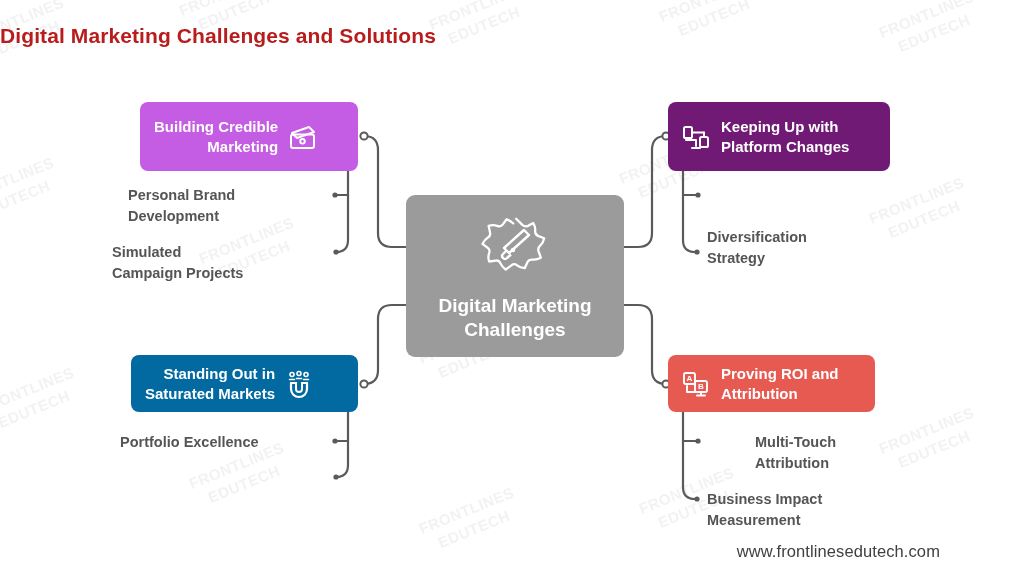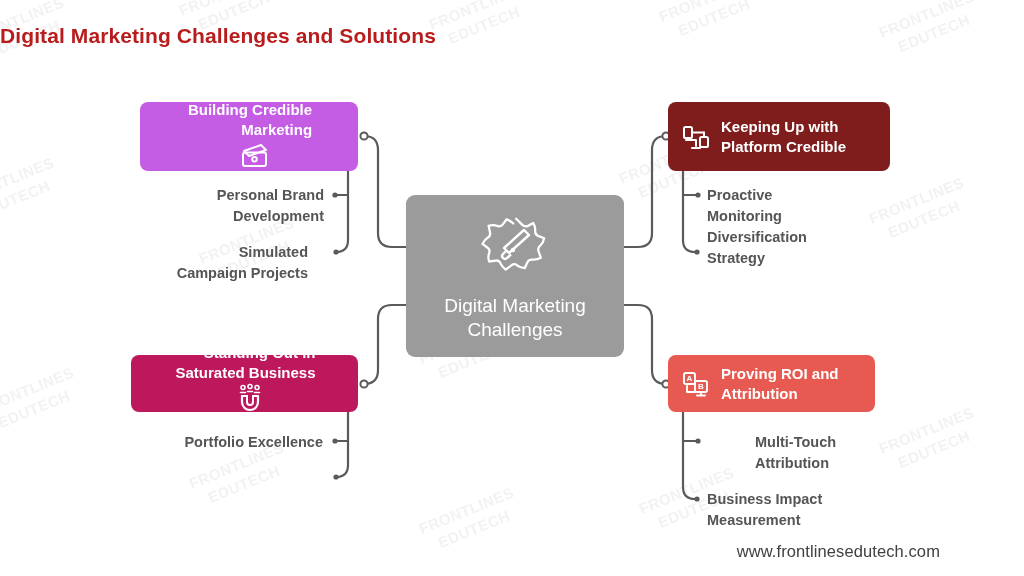--- a/index.html
+++ b/index.html
@@ -68,21 +68,21 @@
     border-radius: 9px;
     z-index: 3;
     display: flex;
     flex-direction: column;
     align-items: center;
     justify-content: center;
   }
   #center-icon { margin-bottom: 6px; }
   #center-label {
     color: #ffffff;
-    font-weight: normal;
+    font-weight: bold;
     font-size: 19px;
     text-align: center;
     line-height: 1.28;
     padding: 0 10px;
   }
 
   
   .branch-box {
     position: absolute;
     border-radius: 8px;
@@ -90,21 +90,21 @@
     display: flex;
     align-items: center;
     box-sizing: border-box;
   }
   .branch-box .bx-label {
     color: #ffffff;
     font-weight: bold;
     font-size: 15px;
     line-height: 1.3;
   }
-  .branch-box.right-align { justify-content: flex-end; padding: 12px 12px 0 14px; flex-direction: column; }
+  .branch-box.right-align { padding: 0 12px 0 14px; }
   .branch-box.right-align .bx-label { text-align: right; }
   .branch-box.left-align  { justify-content: flex-start; padding: 0 14px 0 12px; }
   .branch-box.left-align .bx-label { text-align: left; }
   .bx-icon { flex: 0 0 auto; display: flex; align-items: center; }
   .right-align .bx-icon { margin-left: 9px; }
   .left-align  .bx-icon { margin-right: 9px; }
 
   #box-portfolio { left: 140px; top: 102px; width: 218px; height: 69px; }
   #box-platform  { left: 668px; top: 102px; width: 222px; height: 69px; }
   #box-saturated { left: 131px; top: 355px; width: 227px; height: 57px; }
@@ -112,21 +112,21 @@
 
   
   .sub-item {
     position: absolute;
     z-index: 3;
     font-size: 14.5px;
     font-weight: bold;
     color: #555555;
     line-height: 1.43;
   }
-  .sub-item.align-right { text-align: right; }
+  .sub-item.align-right { }
   .sub-item.align-left  { text-align: left; }
 
   #sub-pb  { left: 128px; top: 185px; width: 196px; }
   #sub-sc  { left: 112px; top: 242px; width: 196px; }
   #sub-pm  { left: 707px; top: 185px; width: 210px; }
   #sub-ds  { left: 707px; top: 227px; width: 210px; }
   #sub-ce  { left: 120px; top: 432px; width: 203px; }
   #sub-at  { left: 120px; top: 466px; width: 203px; }
   #sub-mt  { left: 707px; top: 432px; width: 210px; margin-left: 48px; }
   #sub-bi  { left: 707px; top: 489px; width: 210px; }
@@ -240,49 +240,45 @@
   </div>
   <div id="sub-pb" class="sub-item align-right">
     <span>Personal Brand</span><br>
     <span>Development</span>
   </div>
   <div id="sub-sc" class="sub-item align-right">
     <span>Simulated</span><br>
     <span>Campaign Projects</span>
   </div>
 
-  <div id="box-platform" class="branch-box left-align" style="background:#7f1d1d;">
+  <div id="box-platform" class="branch-box left-align" style="background:#701a75;">
     <span class="bx-icon">
       <svg width="32" height="32" viewBox="0 0 32 32">
         <rect x="4" y="6" width="8" height="11" rx="1.6" fill="none" stroke="#ffffff" stroke-width="2"></rect>
         <path d="M12 11.5 L24 11.5" fill="none" stroke="#ffffff" stroke-width="2" stroke-linecap="round"></path>
         <path d="M24 11.5 L24 16" fill="none" stroke="#ffffff" stroke-width="2" stroke-linecap="round"></path>
         <rect x="20" y="16" width="8" height="10" rx="1.6" fill="none" stroke="#ffffff" stroke-width="2"></rect>
         <path d="M6 19 L16 19 L16 25" fill="none" stroke="#ffffff" stroke-width="2" stroke-linejoin="round" stroke-linecap="round"></path>
         <path d="M12 27 L20 27" fill="none" stroke="#ffffff" stroke-width="2" stroke-linecap="round"></path>
       </svg>
     </span>
     <div class="bx-label">
       <span>Keeping Up with</span><br>
-      <span>Platform Credible</span>
-    </div>
-  </div>
-  <div id="sub-pm" class="sub-item align-left">
-    <span>Proactive</span><br>
-    <span>Monitoring</span>
+      <span>Platform Changes</span>
+    </div>
   </div>
   <div id="sub-ds" class="sub-item align-left">
     <span>Diversification</span><br>
     <span>Strategy</span>
   </div>
 
-  <div id="box-saturated" class="branch-box right-align" style="background:#be185d;">
+  <div id="box-saturated" class="branch-box right-align" style="background:#0369a1;">
     <div class="bx-label">
       <span>Standing Out in</span><br>
-      <span>Saturated Business</span>
+      <span>Saturated Markets</span>
     </div>
     <span class="bx-icon">
       <svg width="30" height="30" viewBox="0 0 30 30">
         <circle cx="8" cy="5.5" r="2" fill="none" stroke="#ffffff" stroke-width="1.6"></circle>
         <circle cx="15" cy="4.5" r="2" fill="none" stroke="#ffffff" stroke-width="1.6"></circle>
         <circle cx="22" cy="5.5" r="2" fill="none" stroke="#ffffff" stroke-width="1.6"></circle>
         <path d="M5.5 10.5 L10.5 10.5 M12.5 9.5 L17.5 9.5 M19.5 10.5 L24.5 10.5" fill="none" stroke="#ffffff" stroke-width="1.6" stroke-linecap="round"></path>
         <path d="M7 14 L7 20 A8 8 0 0 0 23 20 L23 14" fill="none" stroke="#ffffff" stroke-width="2.2" stroke-linecap="round"></path>
         <path d="M7 14 L12 14 M18 14 L23 14" fill="none" stroke="#ffffff" stroke-width="2.2" stroke-linecap="round"></path>
         <path d="M12 14 L12 20 A3 3 0 0 0 18 20 L18 14" fill="none" stroke="#ffffff" stroke-width="2" stroke-linecap="round"></path>

